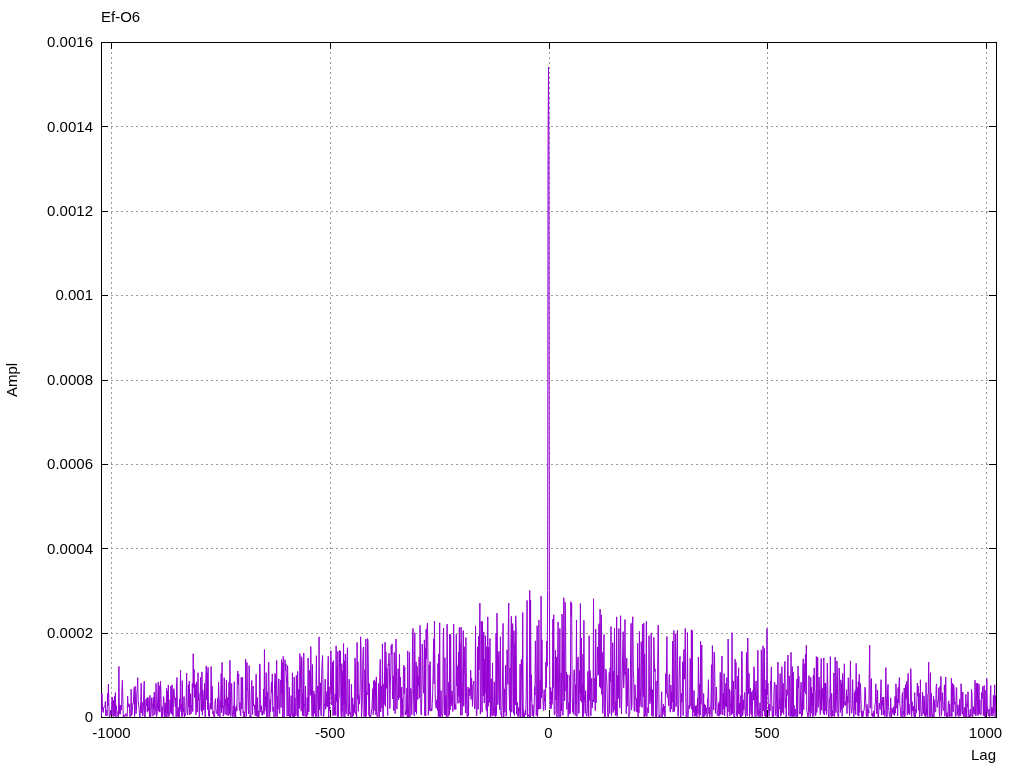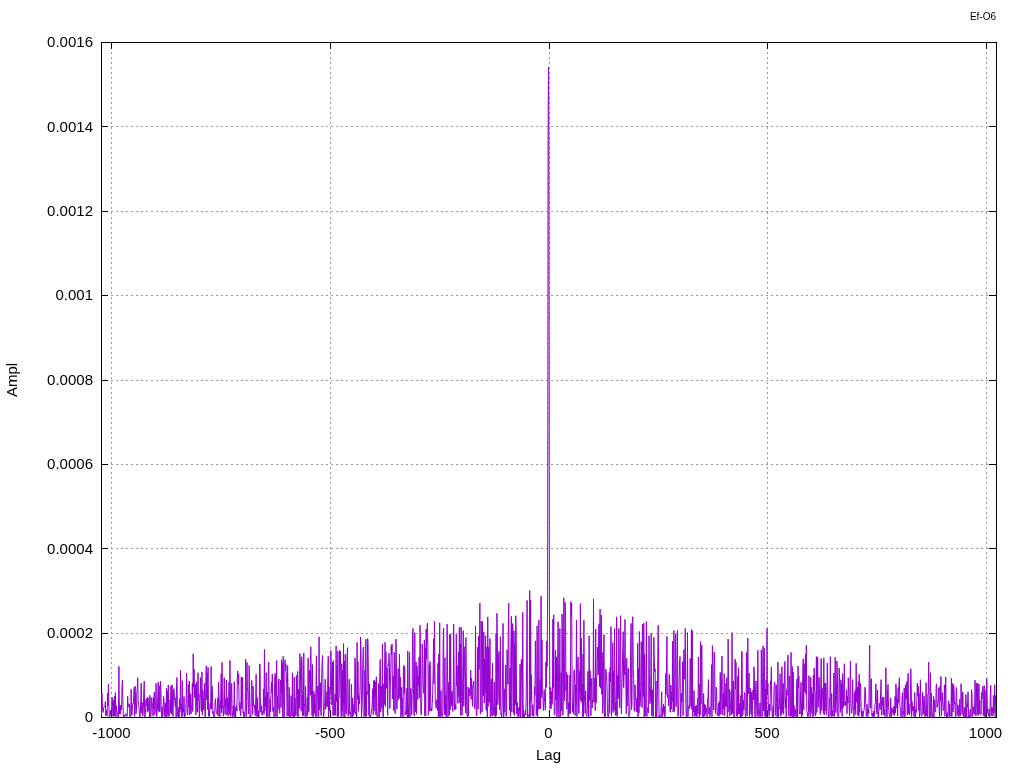--- a/index.html
+++ b/index.html
@@ -1,30 +1,30 @@
 <!DOCTYPE html>
 <html><head>
 <meta charset="utf-8">
 <style>
   html,body{margin:0;padding:0;background:#ffffff;}
   .page{
     position:relative;width:1024px;height:768px;background:#ffffff;
     font-family:"Liberation Sans",sans-serif;color:#000;overflow:hidden;
   }
   .chart-title{
-    position:absolute;left:101px;top:8px;width:895px;text-align:right;
-    font-size:10px;line-height:18px;color:#000;
+    position:absolute;left:101px;top:8px;width:895px;text-align:left;
+    font-size:15px;line-height:18px;color:#000;
   }
   .y-axis-label{
     position:absolute;left:11px;top:380px;
     transform:translate(-50%,-50%) rotate(-90deg);
     font-size:15px;white-space:nowrap;color:#000;
   }
   .x-axis-label{
-    position:absolute;left:101px;top:746px;width:895px;text-align:center;
+    position:absolute;left:101px;top:746px;width:895px;text-align:right;
     font-size:15px;color:#000;
   }
   svg{position:absolute;left:0;top:0;}
   svg text{font-family:"Liberation Sans",sans-serif;font-size:15px;fill:#000;}
 </style>
 </head>
 <body>
 
 <div class="page">
   <div class="chart-title">Ef-O6</div>

